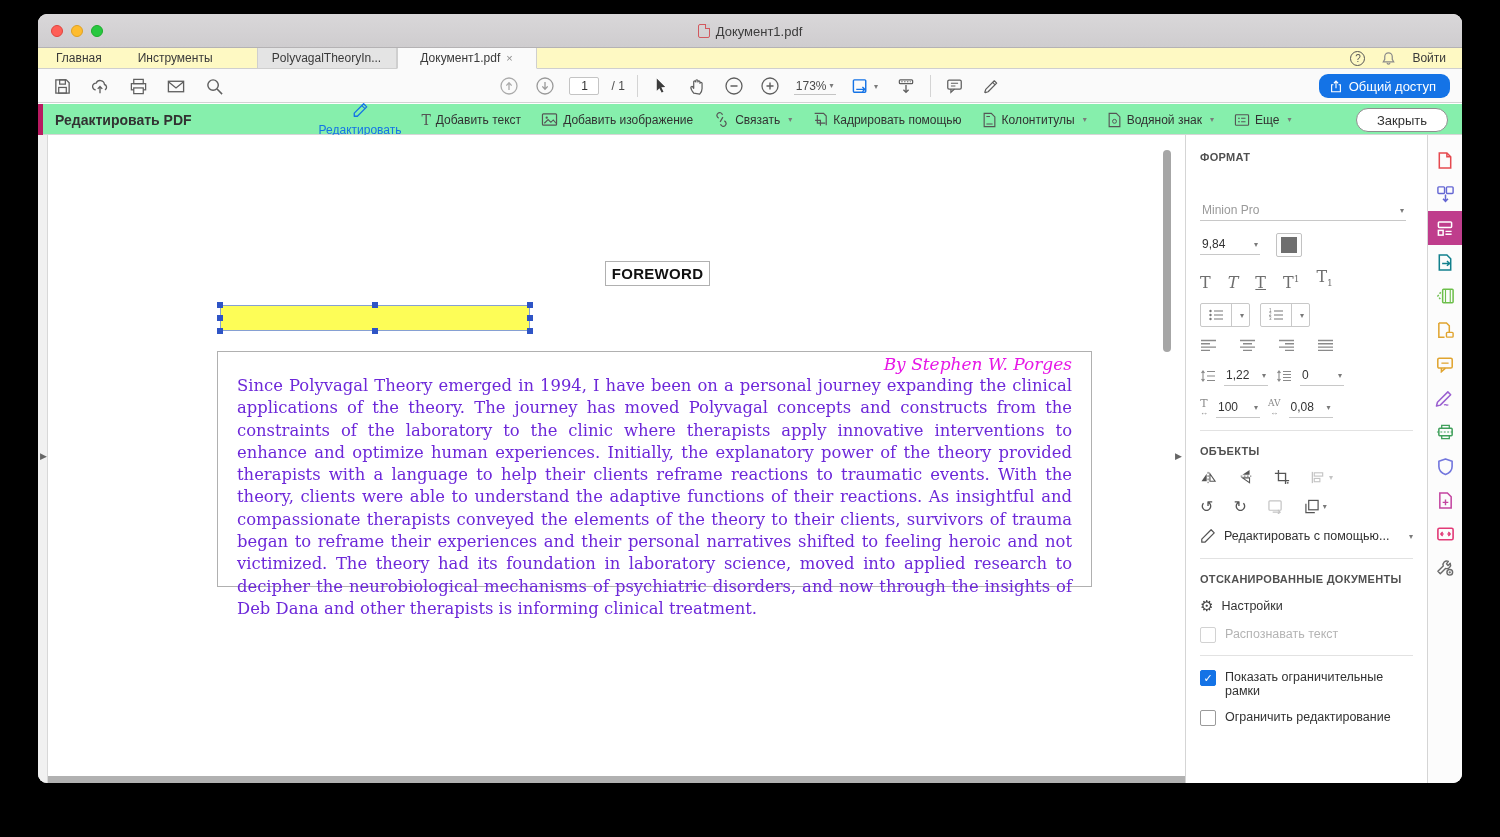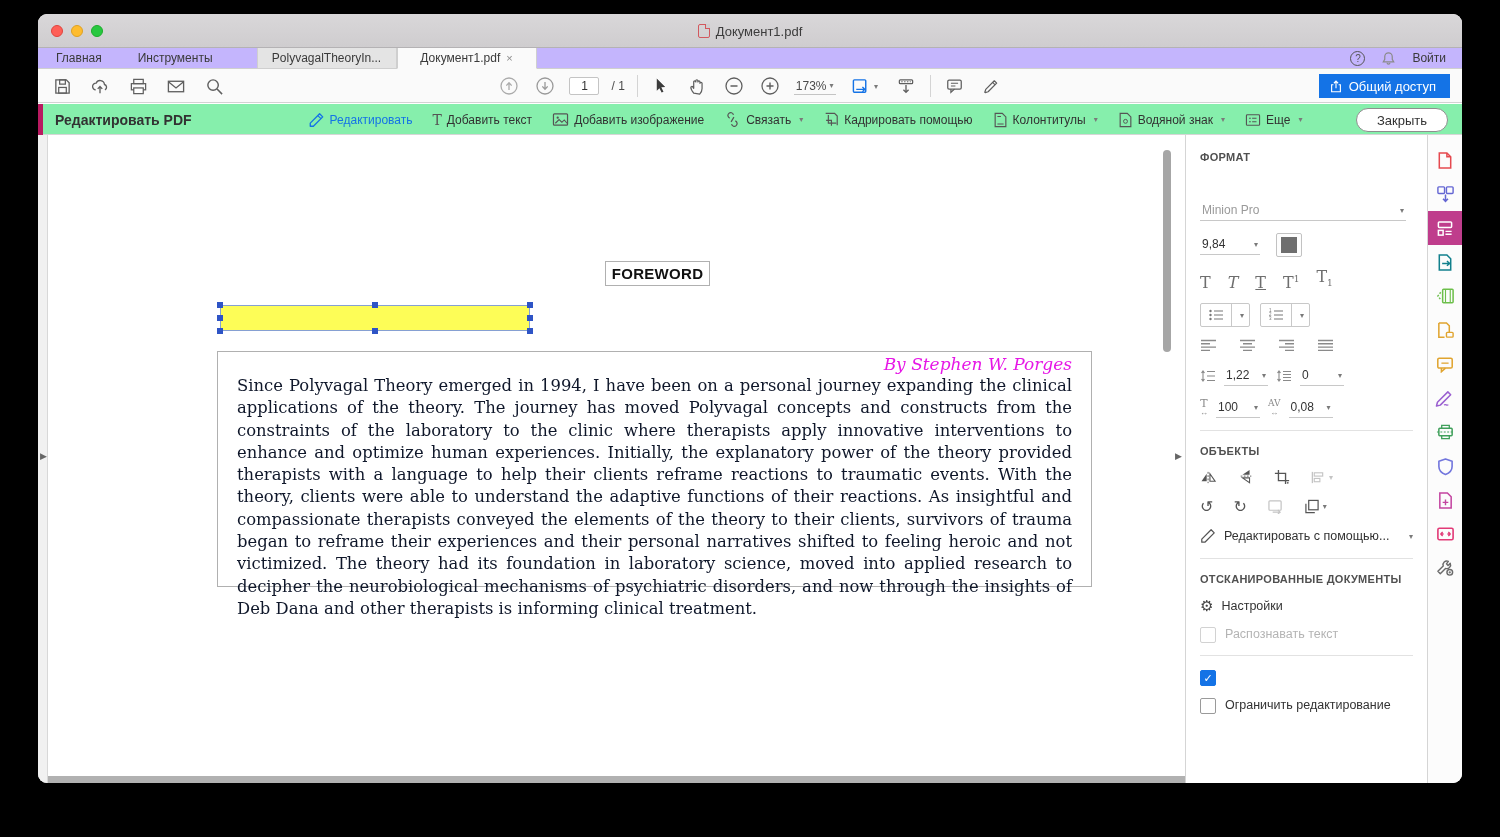--- a/index.html
+++ b/index.html
@@ -11,67 +11,67 @@
   .lights { position:absolute; left:13px; top:11px; display:flex; gap:8px; }
   .light { width:12px; height:12px; border-radius:50%; }
   .light.red{ background:#ff5f57; border:1px solid #e0443e;}
   .light.yellow{ background:#febc2e; border:1px solid #dea123;}
   .light.green{ background:#28c840; border:1px solid #1dad2b;}
   .win-title { position:absolute; left:0; right:0; top:0; height:34px; display:flex; align-items:center; justify-content:center; gap:6px; font-size:13px; color:#3c3c3c; }
   .pdf-mini { width:12px; height:14px; border:1px solid #d2585e; border-radius:2px; position:relative; }
   .pdf-mini:after{ content:""; position:absolute; right:-1px; top:-1px; width:4px; height:4px; background:#cfcdcf; border-left:1px solid #d2585e; border-bottom:1px solid #d2585e; }
 
   
-  .tabbar { position:absolute; left:0; top:34px; width:100%; height:21px; background:#c4b5fd; border-bottom:1px solid #cfcfcf; display:flex; align-items:stretch; font-size:12px; color:#3a3a3a; }
+  .tabbar { position:absolute; left:0; top:34px; width:100%; height:21px; background:#fef9c3; border-bottom:1px solid #cfcfcf; display:flex; align-items:stretch; font-size:12px; color:#3a3a3a; }
   .navtab { padding:0 18px; display:flex; align-items:center; cursor:pointer; }
   .doctab { width:140px; display:flex; align-items:center; justify-content:center; gap:6px; border-left:1px solid #cfcfcf; border-right:1px solid #cfcfcf; background:#e4e4e4; cursor:pointer; }
   .doctab.active { background:#fafafa; border-bottom:1px solid #fafafa; margin-bottom:-1px; }
   .tab-close { color:#8a8a8a; font-size:11px; }
   .tabbar-right { margin-left:auto; display:flex; align-items:center; gap:16px; padding-right:16px; }
   .help-circle { width:15px; height:15px; border:1.3px solid #555; border-radius:50%; font-size:10px; display:flex; align-items:center; justify-content:center; color:#555; }
 
   
   .toolbar { position:absolute; left:0; top:55px; width:100%; height:34px; background:#fafafa; border-bottom:1px solid #d2d2d2; }
   .tb-left { position:absolute; left:12px; top:0; height:34px; display:flex; align-items:center; gap:14px; }
   .tb-center { position:absolute; left:0; right:0; top:0; height:34px; display:flex; align-items:center; justify-content:center; gap:12px; }
   .tb-btn { display:flex; align-items:center; justify-content:center; width:24px; height:26px; cursor:pointer; }
   .tb-sep { width:1px; height:22px; background:#d4d4d4; }
   .pagebox { width:30px; height:18px; border:1px solid #c4c4c4; border-radius:2px; background:#fff; font-size:12px; color:#333; text-align:center; line-height:17px; }
   .tb-text { font-size:12px; color:#4a4a4a; }
   .caret { font-size:8px; color:#7a7a7a; margin-left:3px; }
-  .share-btn { position:absolute; right:12px; top:5px; height:24px; padding:0 14px 0 10px; background:#1473e6; border-radius:0; color:#fff; font-size:13px; display:flex; align-items:center; gap:6px; cursor:pointer; }
+  .share-btn { position:absolute; right:12px; top:5px; height:24px; padding:0 14px 0 10px; background:#1473e6; border-radius:9px; color:#fff; font-size:13px; display:flex; align-items:center; gap:6px; cursor:pointer; }
 
   
   .editbar { position:absolute; left:0; top:90px; width:100%; height:31px; background:#86efac; border-bottom:1px solid #d6d6d6; }
   .edit-accent { position:absolute; left:0; top:0; width:5px; height:31px; background:#b81a60; }
   .editbar-title { position:absolute; left:17px; top:0; height:31px; display:flex; align-items:center; font-size:14px; font-weight:bold; color:#323232; }
   .edit-tools { position:absolute; left:270px; right:160px; top:0; height:31px; display:flex; align-items:center; justify-content:center; gap:20px; }
   .etool { display:flex; align-items:center; gap:5px; font-size:12px; color:#323232; cursor:pointer; white-space:nowrap; }
-  .etool.active { color:#1473e6; }
+  .etool.active { color:#1473e6;flex-direction:column; }
   .etool .t-glyph { font-family:"DejaVu Serif",serif; font-size:14px; color:#555; }
   .close-btn { position:absolute; right:14px; top:4px; height:24px; padding:0 20px; border:1px solid #8e8e8e; border-radius:12px; background:#fff; font-size:13px; color:#323232; display:flex; align-items:center; cursor:pointer; }
 
   
   .content { position:absolute; left:0; top:121px; width:100%; bottom:0; display:flex; }
   .doc-area { position:relative; width:1147px; height:100%; background:#b1b1b1; overflow:hidden; }
   .left-rail { position:absolute; left:0; top:0; width:10px; height:100%; background:#f1f1f1; border-right:1px solid #d8d8d8; z-index:3; }
   .pane-arrow { position:absolute; font-size:9px; color:#666; cursor:pointer; }
   .page { position:absolute; left:10px; top:0; width:1137px; height:641px; background:#fff; }
   .vscroll { position:absolute; right:14px; top:15px; width:8px; height:202px; background:#a6a6a6; border-radius:4px; z-index:4; cursor:pointer; }
 
   .foreword-box { position:absolute; left:557px; top:126px; width:105px; height:25px; border:1px solid #b0b0b0; display:flex; align-items:center; justify-content:center; font-size:15px; font-weight:bold; color:#111; letter-spacing:.3px; }
   .hl-rect { position:absolute; left:172px; top:170px; width:310px; height:26px; background:#fdfd57; border:1px solid #86a0d2; }
   .handle { position:absolute; width:6px; height:6px; background:#2e54c6; }
   .h-tl{left:-4px;top:-4px;} .h-tm{left:50%;margin-left:-3px;top:-4px;} .h-tr{right:-4px;top:-4px;}
   .h-ml{left:-4px;top:50%;margin-top:-3px;} .h-mr{right:-4px;top:50%;margin-top:-3px;}
   .h-bl{left:-4px;bottom:-4px;} .h-bm{left:50%;margin-left:-3px;bottom:-4px;} .h-br{right:-4px;bottom:-4px;}
 
   .textblock { position:absolute; left:169px; top:216px; width:875px; height:236px; border:1px solid #b0b0b0; padding:1px 19px; font-family:"DejaVu Serif",serif; }
   .byline { text-align:right; font-style:italic; color:#e616e6; font-size:17px; line-height:22px; }
-  .bodytext { font-size:16.4px; line-height:22.3px; color:#0f172a; text-align:justify; }
+  .bodytext { font-size:16.4px; line-height:22.3px; color:#6d28d9; text-align:justify; }
 
   
   .panel { width:242px; height:100%; background:#fff; border-left:1px solid #d5d5d5; padding:16px 14px 0 14px; overflow:hidden; font-size:12.5px; color:#323232; }
   .p-header { font-size:11px; font-weight:bold; color:#505050; letter-spacing:.3px; margin-bottom:12px; }
   .select { position:relative; border-bottom:1px solid #c8c8c8; padding:2px 14px 3px 2px; color:#9a9a9a; font-size:12px; cursor:pointer; }
   .select .caret { position:absolute; right:2px; top:5px; }
   .font-select { width:206px; margin-bottom:12px;margin-top:38px; }
   .size-row { display:flex; align-items:center; gap:16px; margin-bottom:12px; }
   .size-select { width:60px; color:#333; }
   .swatch-btn { width:26px; height:24px; border:1px solid #c2c2c2; border-radius:2px; background:#fdfdfd; display:flex; align-items:center; justify-content:center; cursor:pointer; }
@@ -516,20 +516,21 @@
       </div>
       <div class="chk-row">
         <span class="chk disabled"></span>
         <span class="lbl-disabled">Распознавать текст</span>
       </div>
 
       <div class="divider"></div>
 
       <div class="chk-row">
         <span class="chk checked">✓</span>
+        <span>Показать ограничительные рамки</span>
       </div>
       <div class="chk-row">
         <span class="chk"></span>
         <span>Ограничить редактирование</span>
       </div>
     </div>
 
     <div class="rail">
       <div class="rail-item">
           <svg class="ic" width="18" height="19" viewBox="0 0 18 20">

